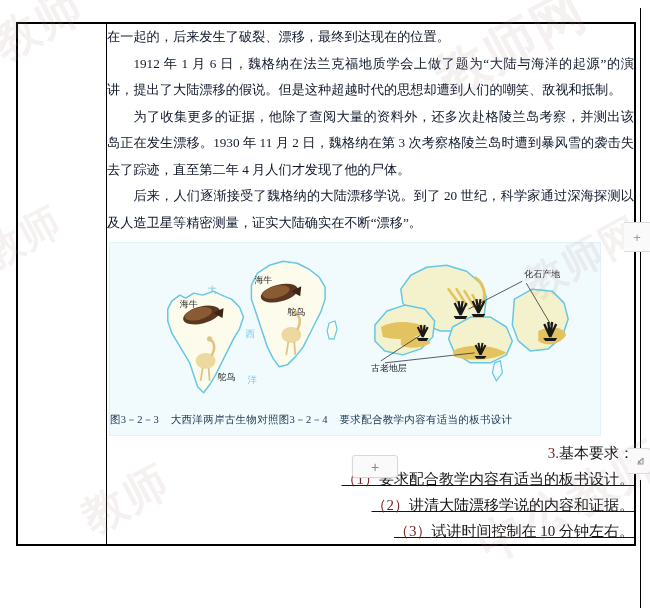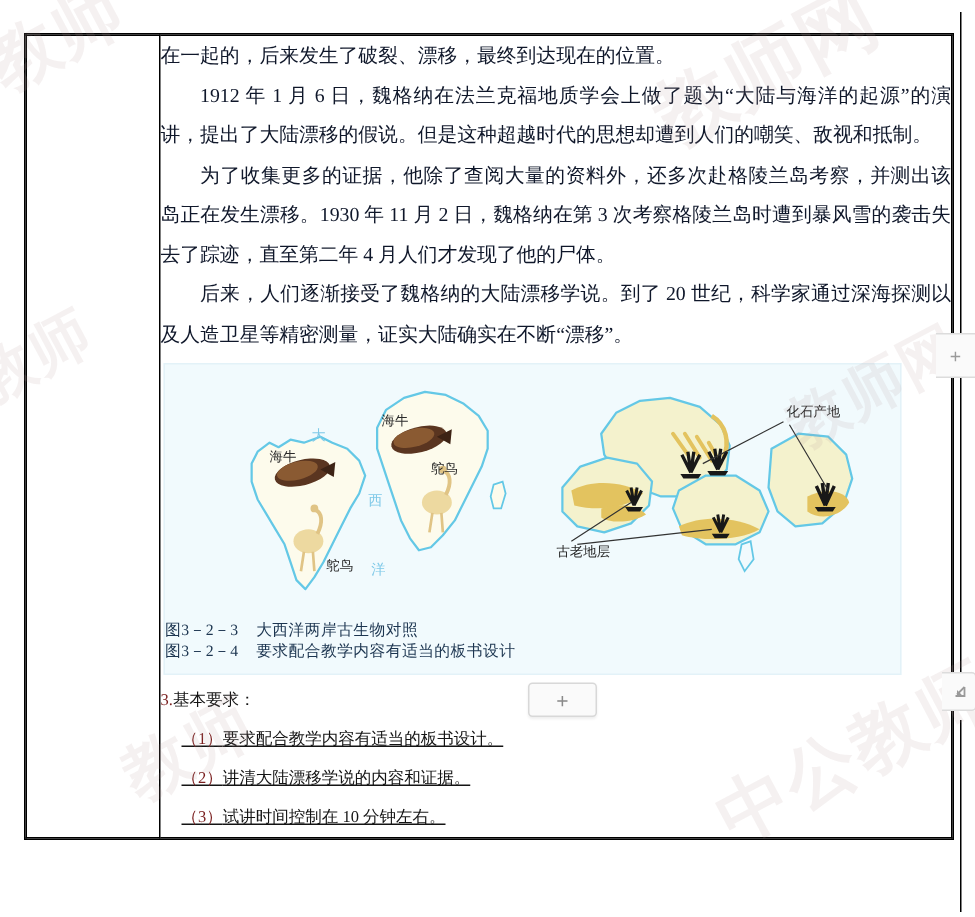--- a/index.html
+++ b/index.html
@@ -60,25 +60,24 @@
   }
   .figcanvas{display:block;width:100%;height:170px;}
   .figcaps{
     display:flex;
     justify-content:flex-start;
     font-size:10.5px;
     color:#1c3550;
     padding:0 0 8px 0;
     font-family:"Liberation Serif","DejaVu Serif",serif;
     letter-spacing:.3px;
-    flex-direction:column;
-  }
-
-  
-  .req{font-size:11px;line-height:26px;color:#141414;}
+  }
+
+  
+  .req{font-size:15px;line-height:26px;color:#141414;text-align:right;}
   .req .lead{margin:0;}
   .req .item{margin:0;padding-left:14px;text-decoration:underline;}
 
   
   .lbl-cell{
     text-align:center;
     font-size:13.2px;
     color:#141414;
     letter-spacing:1px;
   }

